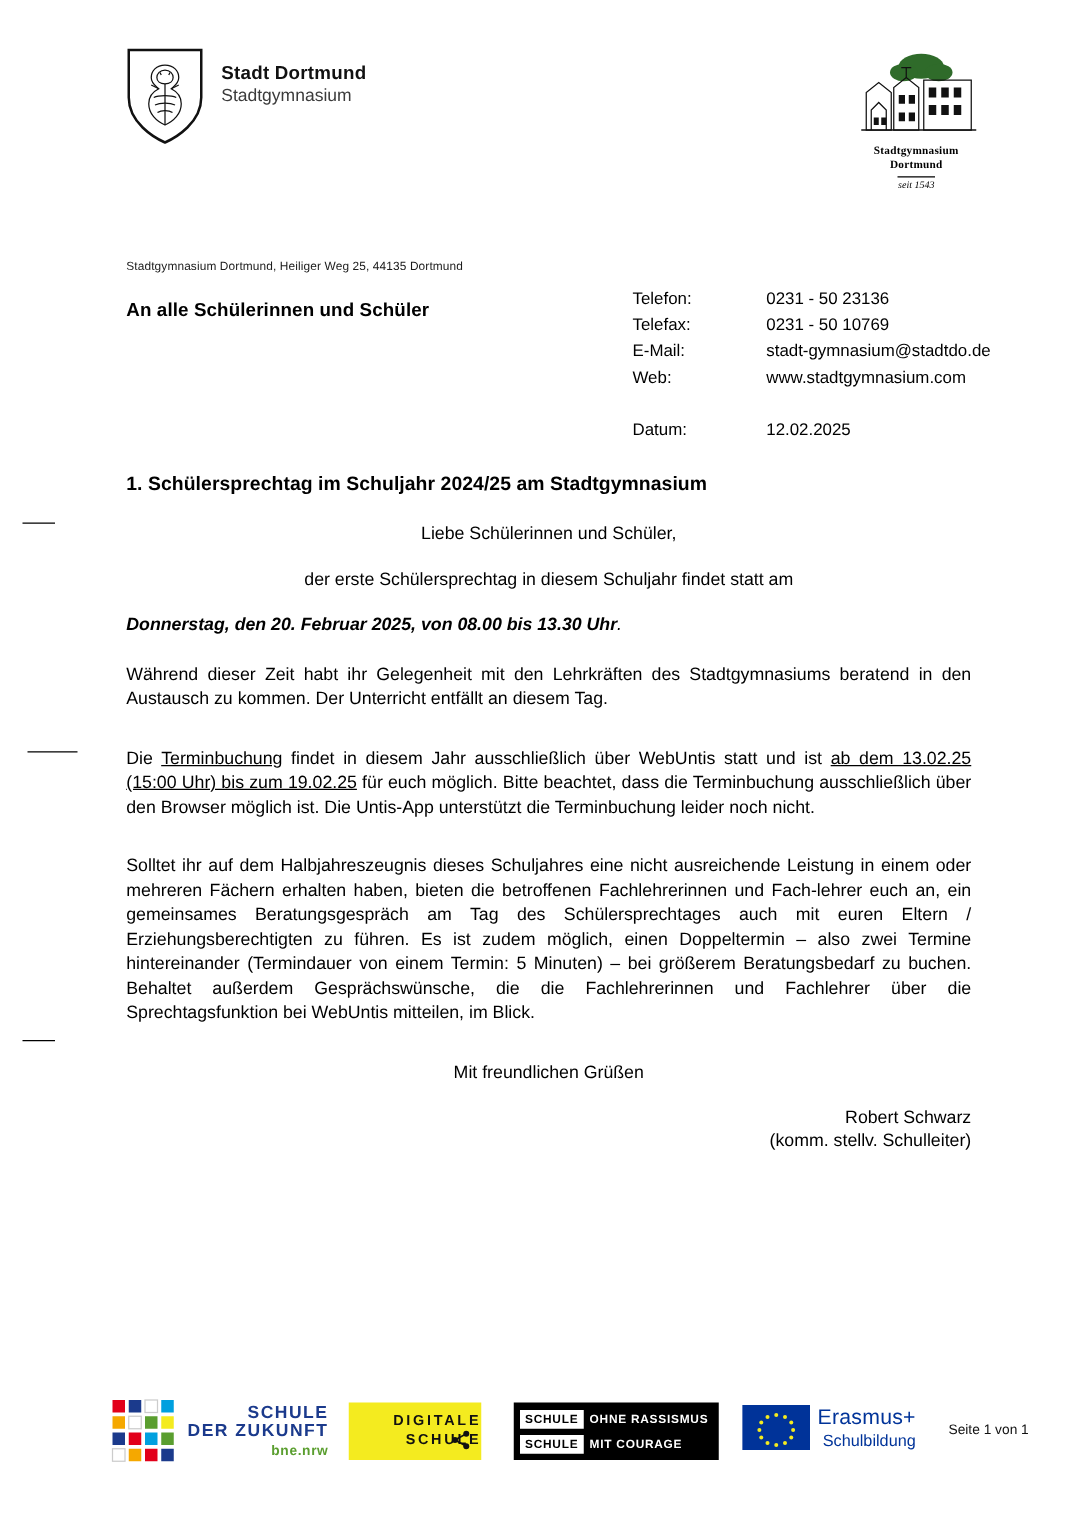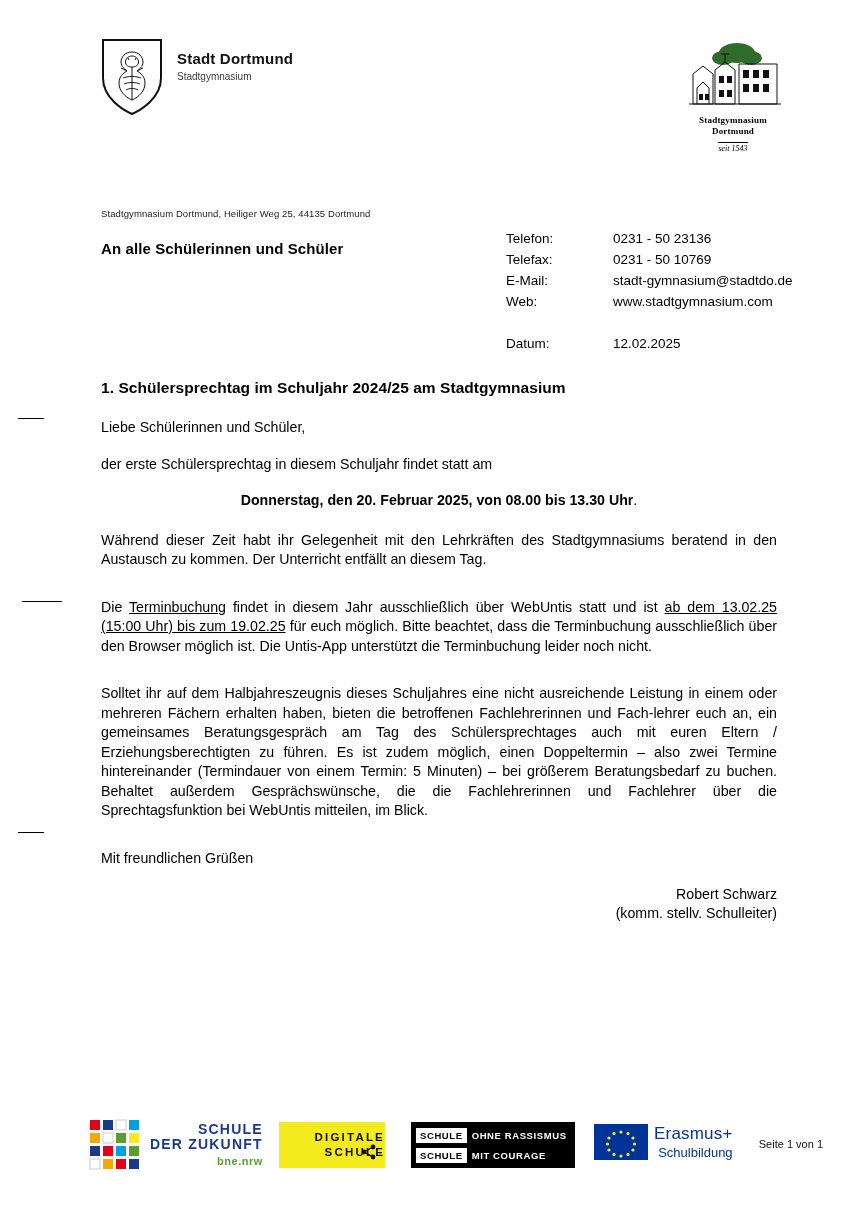--- a/index.html
+++ b/index.html
@@ -40,21 +40,21 @@
     margin-top: 12px;
   }
   .city-name {
     font-size: 15px;
     font-weight: bold;
     letter-spacing: 0.2px;
     color: #111;
     line-height: 18px;
   }
   .city-sub {
-    font-size: 10px;
+    font-size: 14px;
     color: #3b3b3b;
     line-height: 17px;
   }
 
   .school-logo {
     position: absolute;
     right: 68px;
     top: 2px;
     width: 112px;
     text-align: center;
@@ -123,24 +123,24 @@
     left: 101px;
     top: 418px;
     width: 676px;
     font-size: 14.2px;
     line-height: 19.5px;
   }
   .body p {
     margin: 0 0 17px 0;
     text-align: justify;
   }
-  .body p.nojust { text-align: left; }
+  .body p.nojust { text-align: center; }
   .body p.center {
-    text-align: center;
     margin-bottom: 20px;
+    font-style: italic;
   }
   .body .spacer-lg { height: 11px; }
   .u { text-decoration: underline; }
   .b { font-weight: bold; }
 
   .signature {
     margin-top: 5px;
   }
   .signature div { line-height: 19px; text-align: right; }
 

